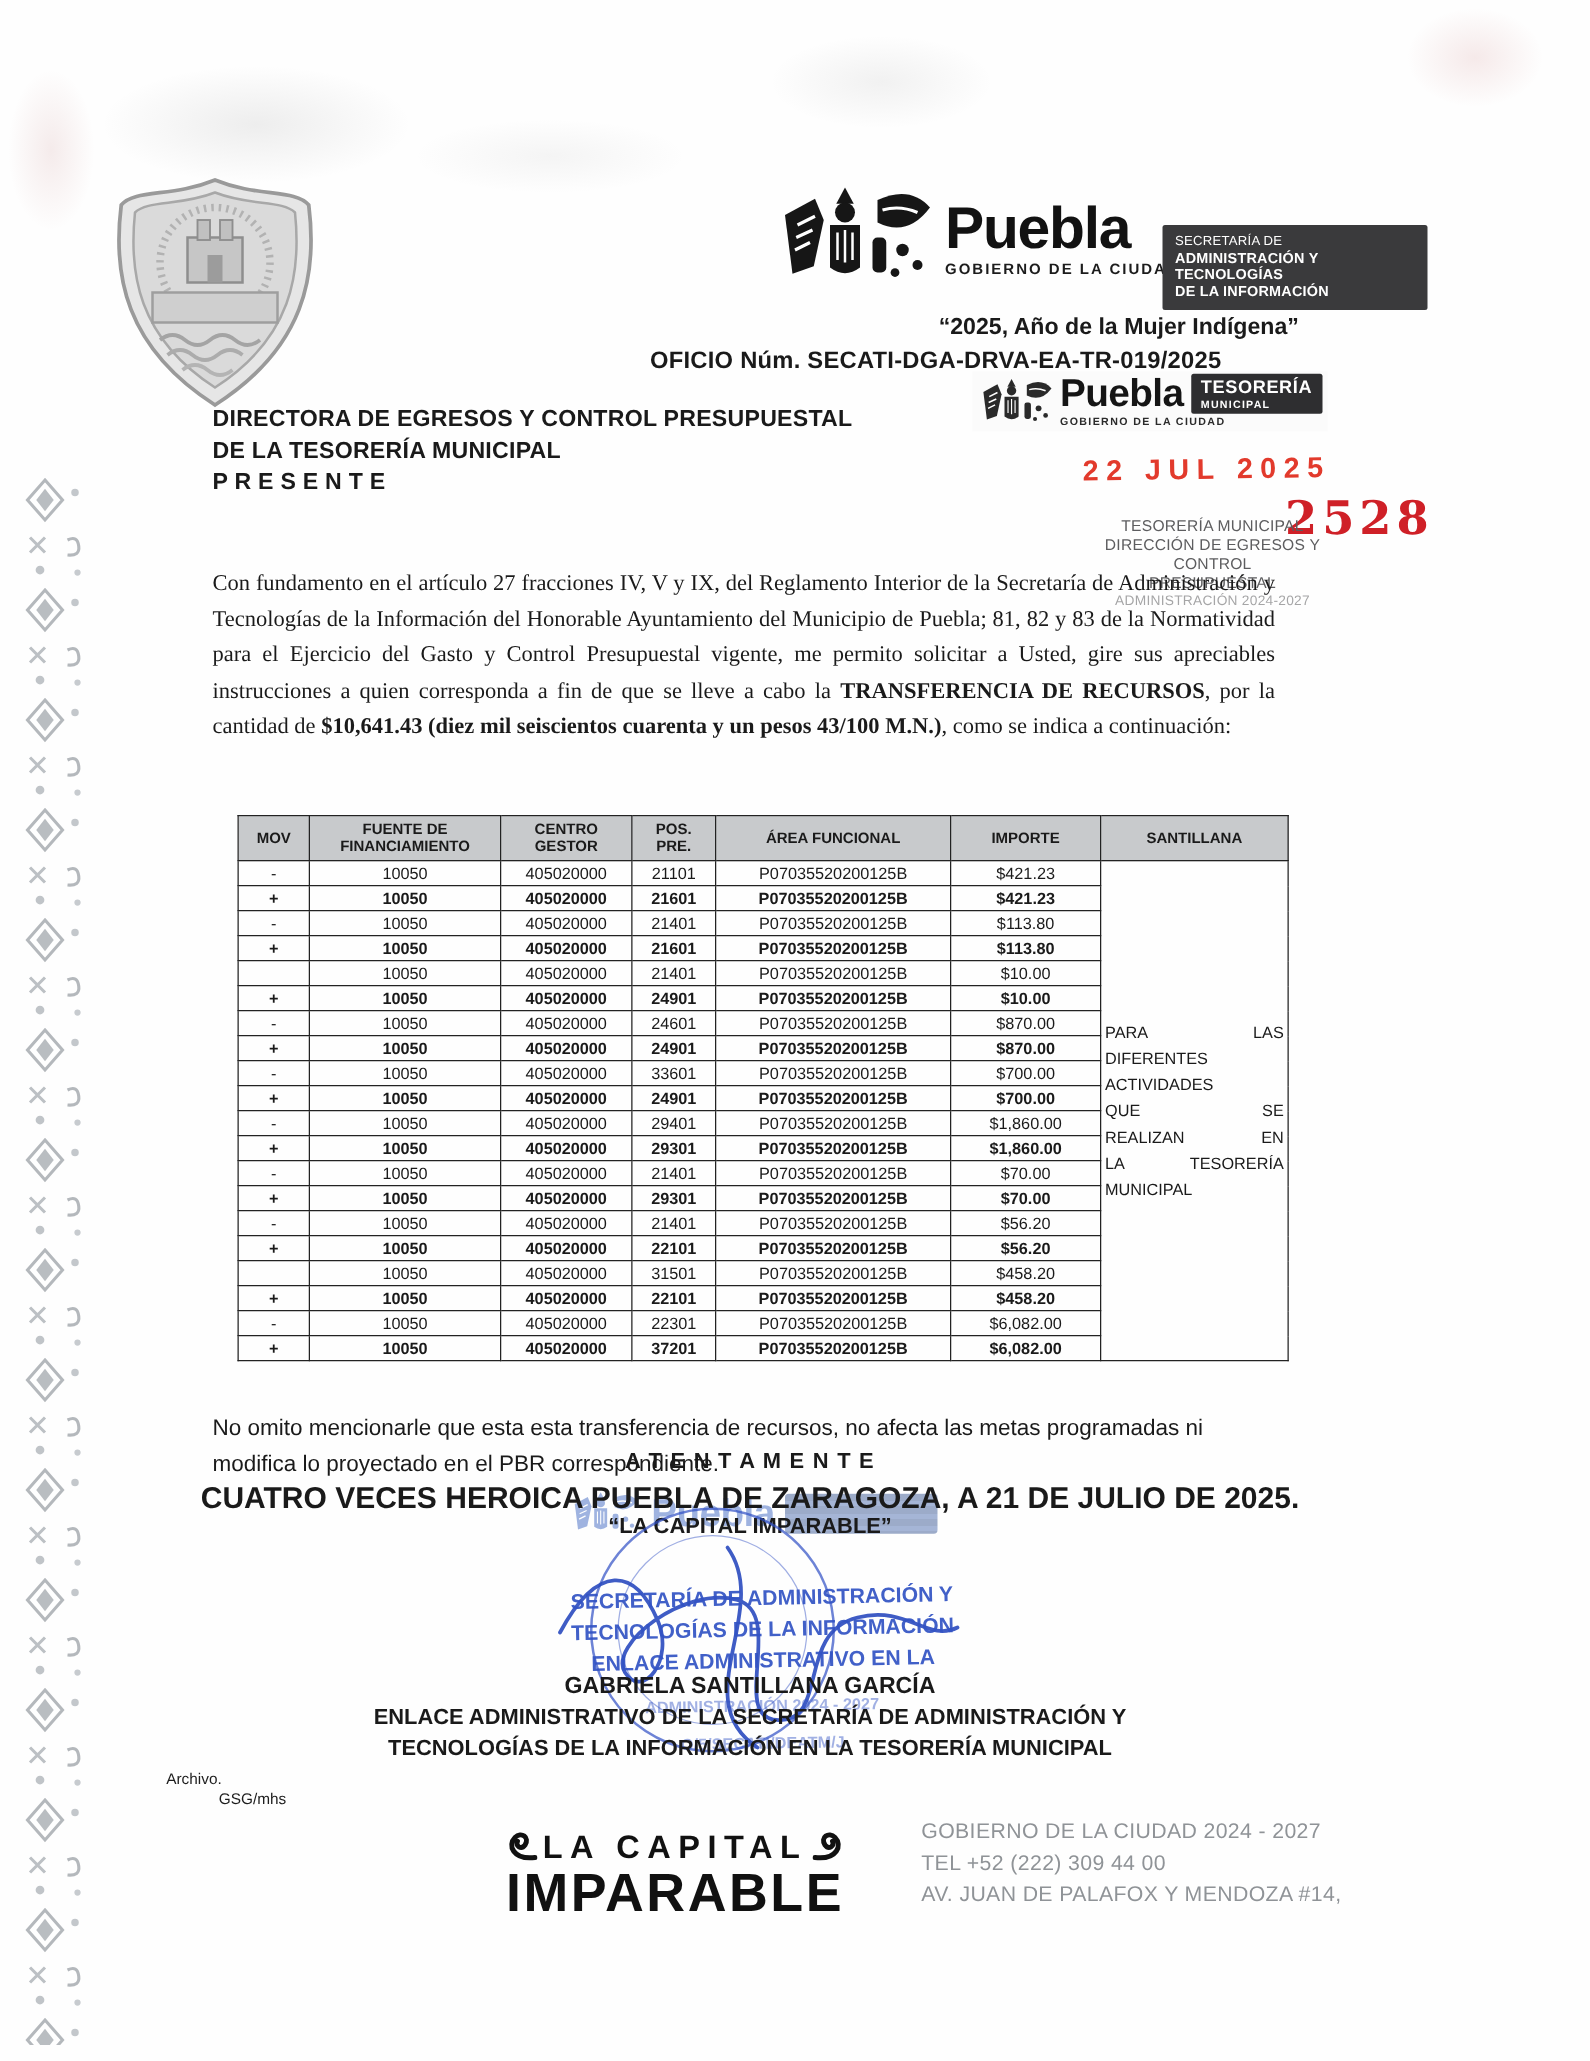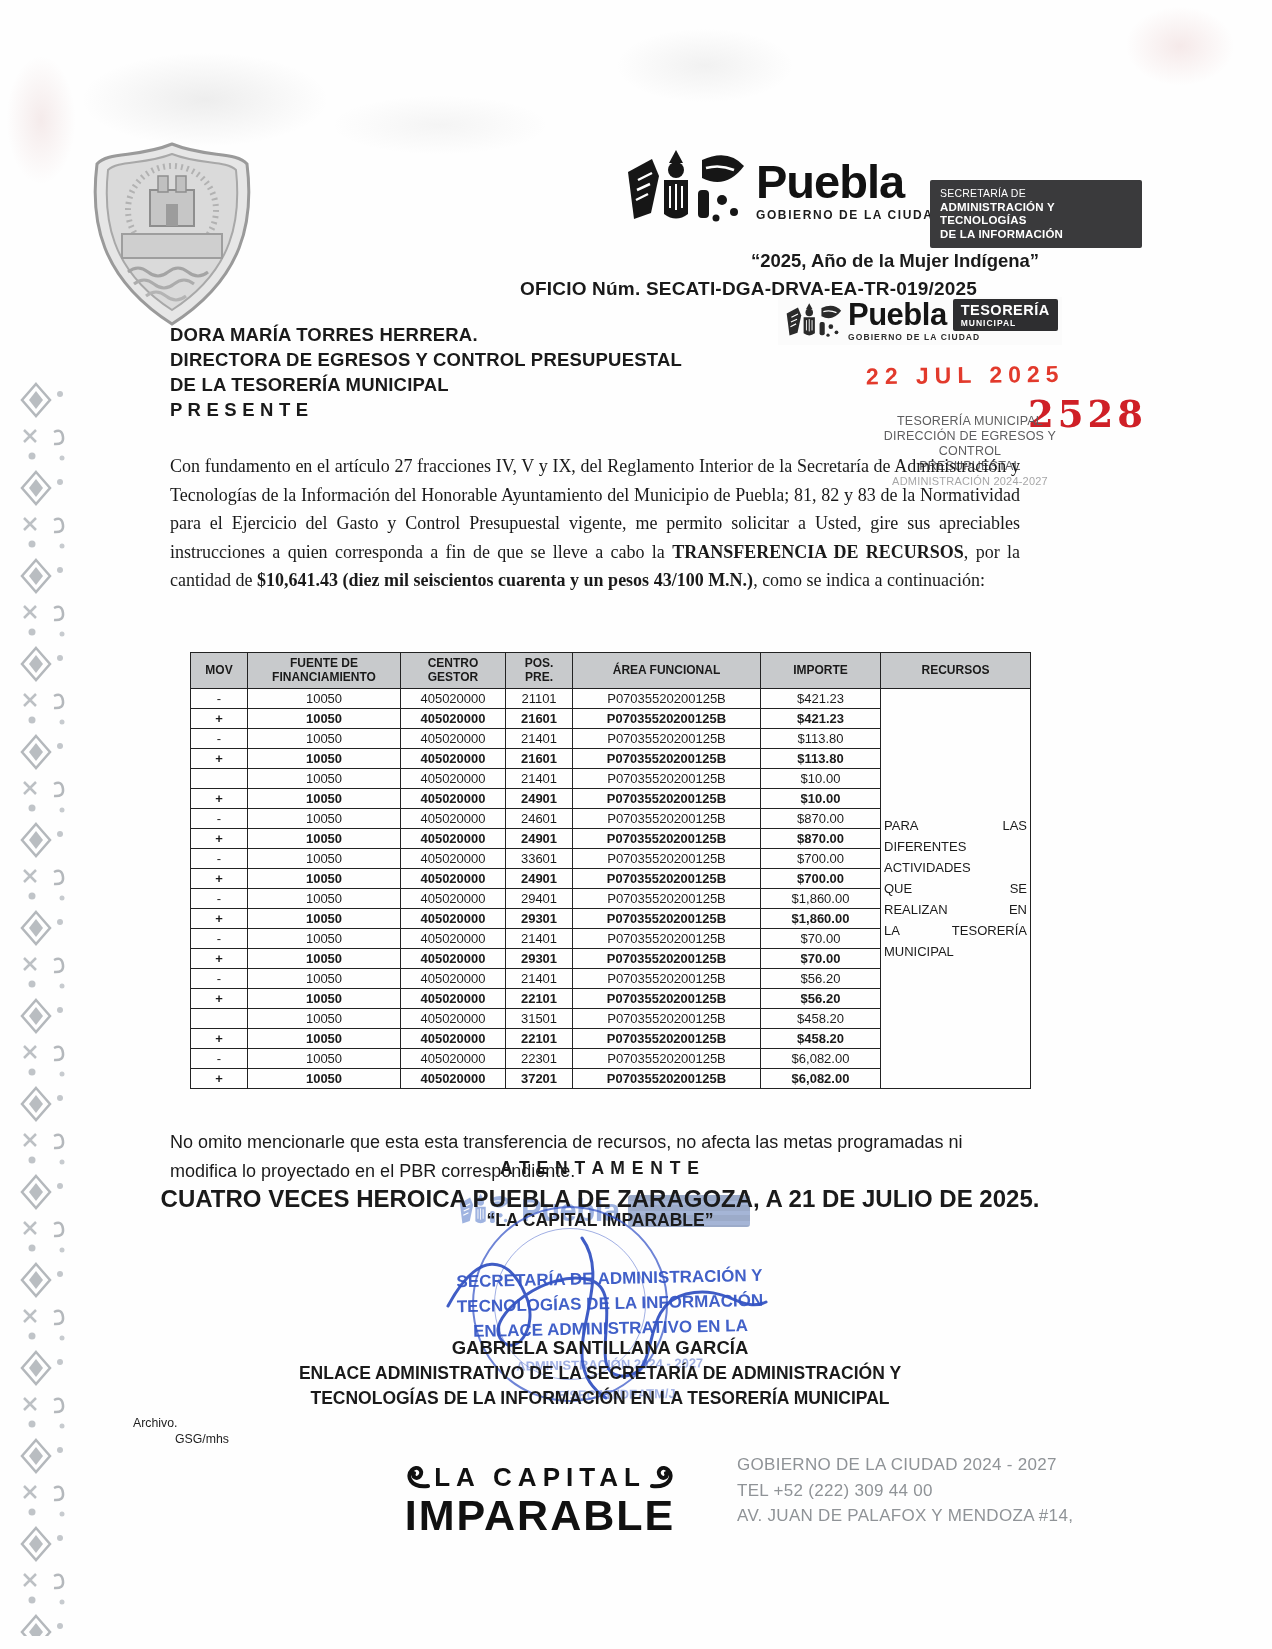--- a/index.html
+++ b/index.html
@@ -181,21 +181,20 @@
         <span class="tes-box">
           <span class="tes-box-main">TESORERÍA</span>
           <span class="tes-box-sub" style="display:block">MUNICIPAL</span>
         </span>
       </div>
       <div class="tes-sub">GOBIERNO DE LA CIUDAD</div>
     </div>
   </div>
 
   <div class="addressee">
-    <div>DORA MARÍA TORRES HERRERA.</div>
     <div>DIRECTORA DE EGRESOS Y CONTROL PRESUPUESTAL</div>
     <div>DE LA TESORERÍA MUNICIPAL</div>
     <div>P R E S E N T E</div>
   </div>
 
   <div class="date-stamp">22 JUL 2025</div>
   <div class="folio">2528</div>
   <div class="received-office">
       <div>TESORERÍA MUNICIPAL</div>
       <div>DIRECCIÓN DE EGRESOS Y CONTROL</div>
@@ -219,21 +218,21 @@
       <tr>
           <th>MOV</th>
           <th>FUENTE DE
 FINANCIAMIENTO</th>
           <th>CENTRO
 GESTOR</th>
           <th>POS.
 PRE.</th>
           <th>ÁREA FUNCIONAL</th>
           <th>IMPORTE</th>
-          <th>RECURSOS</th>
+          <th>SANTILLANA</th>
         </tr>
     </thead>
     <tbody>
         <tr>
       <td>-</td>
       <td>10050</td>
       <td>405020000</td>
       <td>21101</td>
       <td>P07035520200125B</td>
       <td>$421.23</td>

